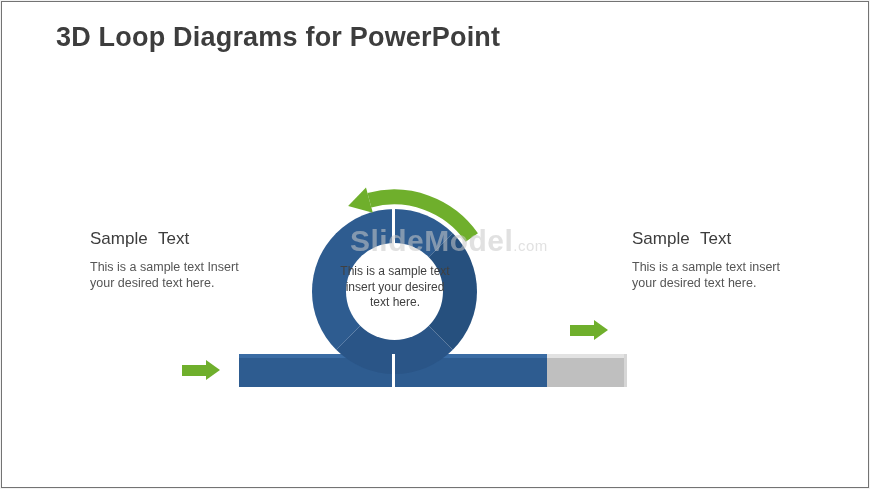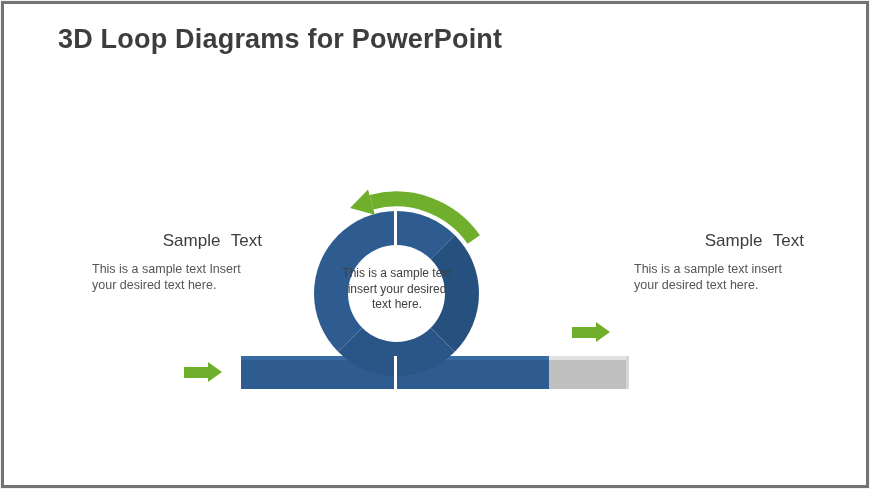--- a/index.html
+++ b/index.html
@@ -6,39 +6,38 @@
   body {
     font-family: "Liberation Sans", sans-serif;
     background:#f2f2f2;
     width:870px; height:489px;
   }
   .slide {
     position:relative;
     width:868px; height:487px;
     margin:1px;
     background:#ffffff;
-    border:3px solid #737373;
+    border:1px solid #737373;
     overflow:hidden;
   }
   .slide-title {
     position:absolute; left:54px; top:20px;
     font-size:27px; font-weight:bold; color:#3d3d3d;
     letter-spacing:0.2px;
   }
   .slide-subtitle {
     position:absolute; left:56px; top:64px;
     font-size:14px; color:#595959;
   }
   .text-block { position:absolute; width:170px; }
   .text-block.left  { left:88px;  top:227px; }
   .text-block.right { left:630px; top:227px; }
   .tb-heading {
     font-size:17px; color:#3d3d3d; word-spacing:6px;
     margin-bottom:10px;
-    text-align:right;
   }
   .tb-body {
     font-size:12.5px; color:#555555; line-height:1.28;
     width:160px;
   }
   
   .diagram { position:absolute; left:0; top:0; width:868px; height:487px; }
   .bar-blue {
     position:absolute; left:237px; top:352px; width:308px; height:33px;
     background:linear-gradient(#3a6ca4 0 4px, #2e5c90 4px);
@@ -125,14 +124,17 @@
       <span class="head"></span>
     </div>
 
     <div class="arrow right-arrow">
       <span class="shaft"></span>
       <span class="head"></span>
     </div>
 
   </div>
 
+  <div class="watermark">
+    <span>SlideModel</span><span class="wm-com">.com</span>
+  </div>
 
 </div>
 
 </body></html>

